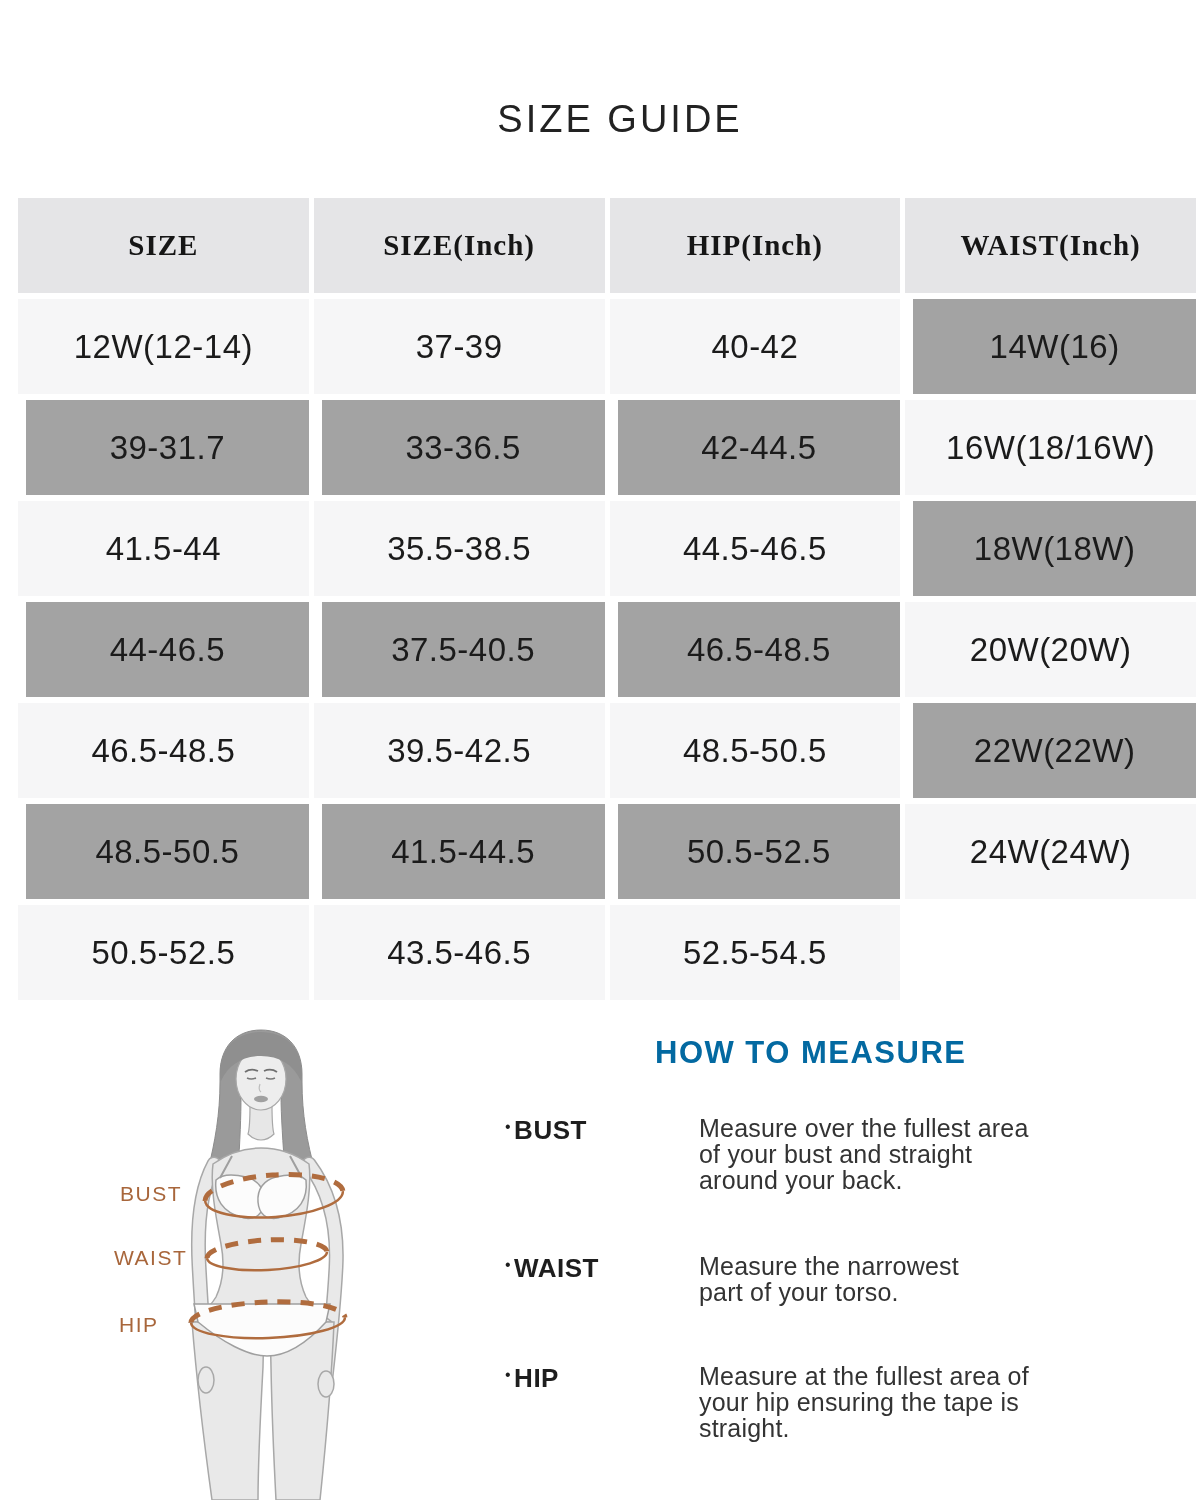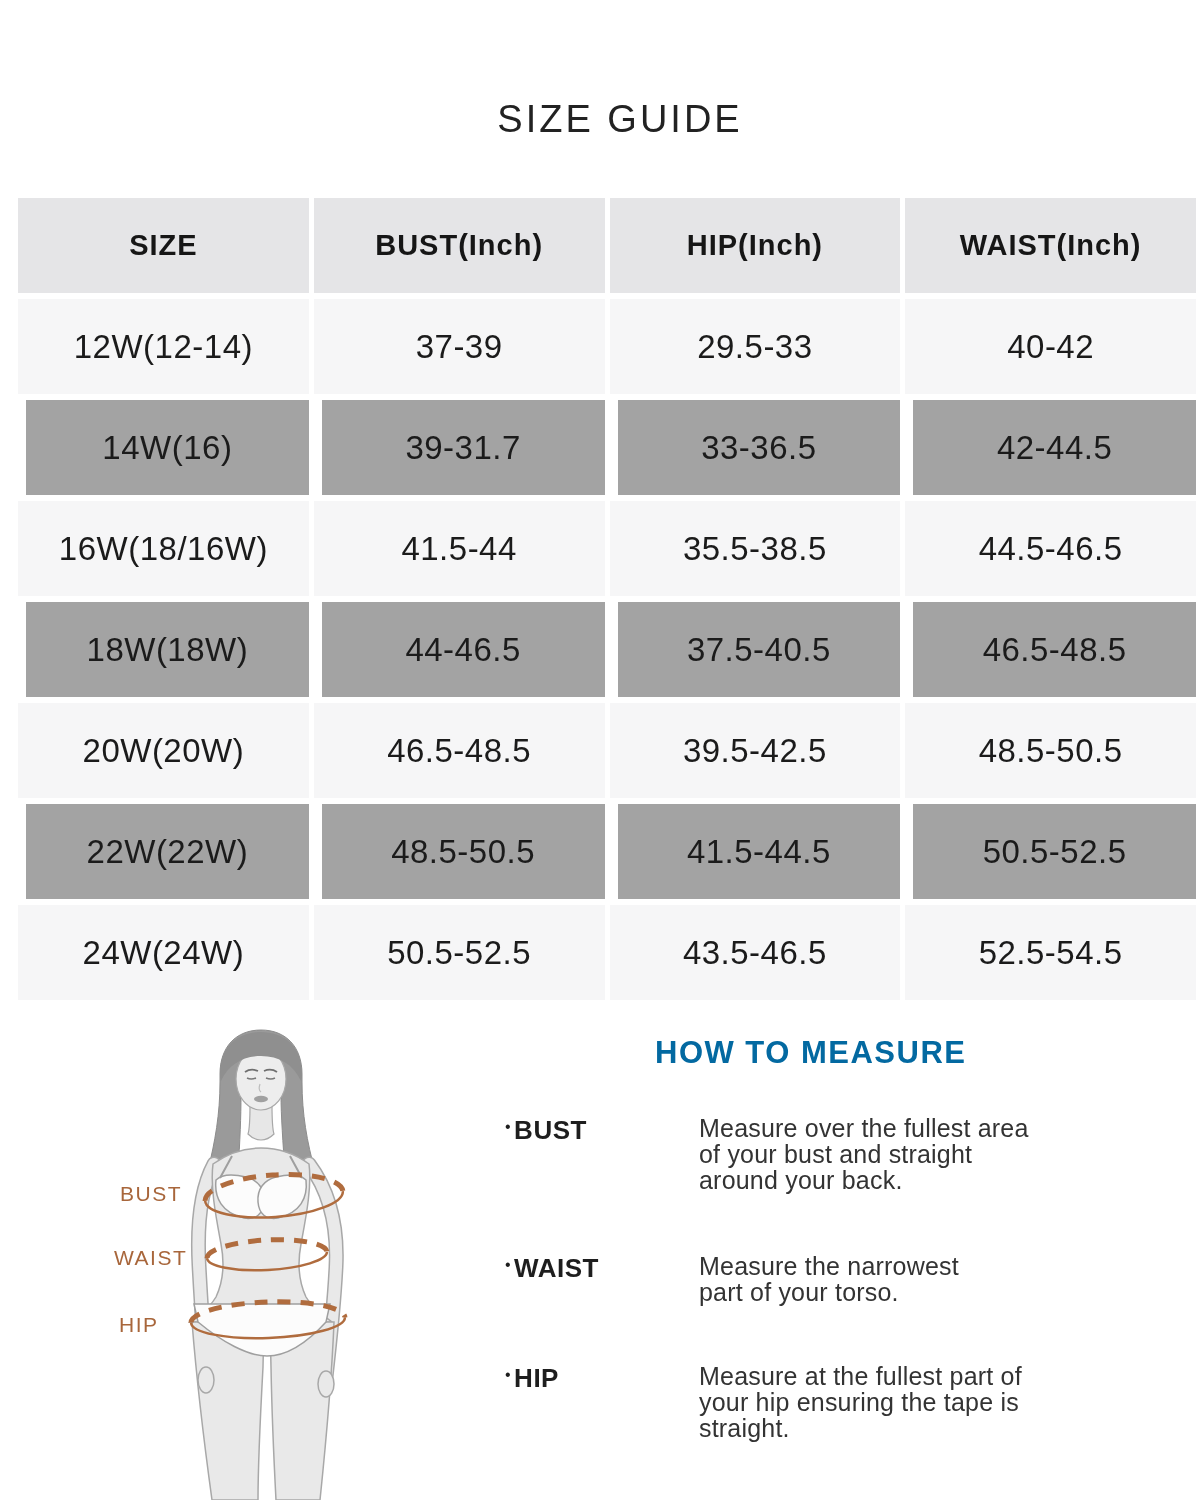--- a/index.html
+++ b/index.html
@@ -8,21 +8,21 @@
 
   
   .page-title{position:absolute;top:98px;left:0;width:100%;text-align:center;
               font-size:38px;font-weight:400;letter-spacing:3px;color:#222;padding-left:20px;}
 
   
   .size-table{position:absolute;left:18px;top:198px;width:1178px;
               display:grid;grid-template-columns:repeat(4,1fr);grid-auto-rows:95px;gap:6px 5px;}
   .cell{display:flex;align-items:center;justify-content:center;
         font-size:33px;letter-spacing:.5px;color:#1b1b1b;}
-  .cell.th{background:#e5e5e7;font-weight:700;font-size:29px;letter-spacing:1px;color:#161616;}
+  .cell.th{background:#e5e5e7;font-weight:700;font-size:29px;letter-spacing:1px;color:#161616;font-family:Liberation Serif, serif;}
   .cell.light{background:#f6f6f7;}
   .cell.dark{background:#a3a3a3;margin-left:8px;}
 
   
   .figure-wrap{position:absolute;left:100px;top:1022px;width:380px;height:478px;}
   .figure-wrap svg{position:absolute;left:0;top:0;}
   .fig-label{position:absolute;font-size:21px;letter-spacing:1.5px;color:#a8663b;}
   .fig-label.bust{left:20px;top:160px;}
   .fig-label.waist{left:14px;top:224px;}
   .fig-label.hip{left:19px;top:291px;}
@@ -43,27 +43,26 @@
 </style>
 </head>
 <body>
 
 <div class="page">
 
   <div class="page-title">SIZE GUIDE</div>
 
   <div class="size-table">
     <div class="cell th">SIZE</div>
-    <div class="cell th">BUST(Inch)</div>
+    <div class="cell th">SIZE(Inch)</div>
     <div class="cell th">HIP(Inch)</div>
     <div class="cell th">WAIST(Inch)</div>
 
     <div class="cell light">12W(12-14)</div>
     <div class="cell light">37-39</div>
-    <div class="cell light">29.5-33</div>
     <div class="cell light">40-42</div>
 
     <div class="cell dark">14W(16)</div>
     <div class="cell dark">39-31.7</div>
     <div class="cell dark">33-36.5</div>
     <div class="cell dark">42-44.5</div>
 
     <div class="cell light">16W(18/16W)</div>
     <div class="cell light">41.5-44</div>
     <div class="cell light">35.5-38.5</div>
@@ -169,19 +168,19 @@
       </div>
       <div class="item-desc">Measure the narrowest
 part of your torso.</div>
     </div>
 
     <div class="howto-item hip">
       <div class="item-label">
         <span class="bullet">•</span>
         <span>HIP</span>
       </div>
-      <div class="item-desc">Measure at the fullest part of
+      <div class="item-desc">Measure at the fullest area of
 your hip ensuring the tape is
 straight.</div>
     </div>
   </div>
 
 </div>
 
 </body></html>

